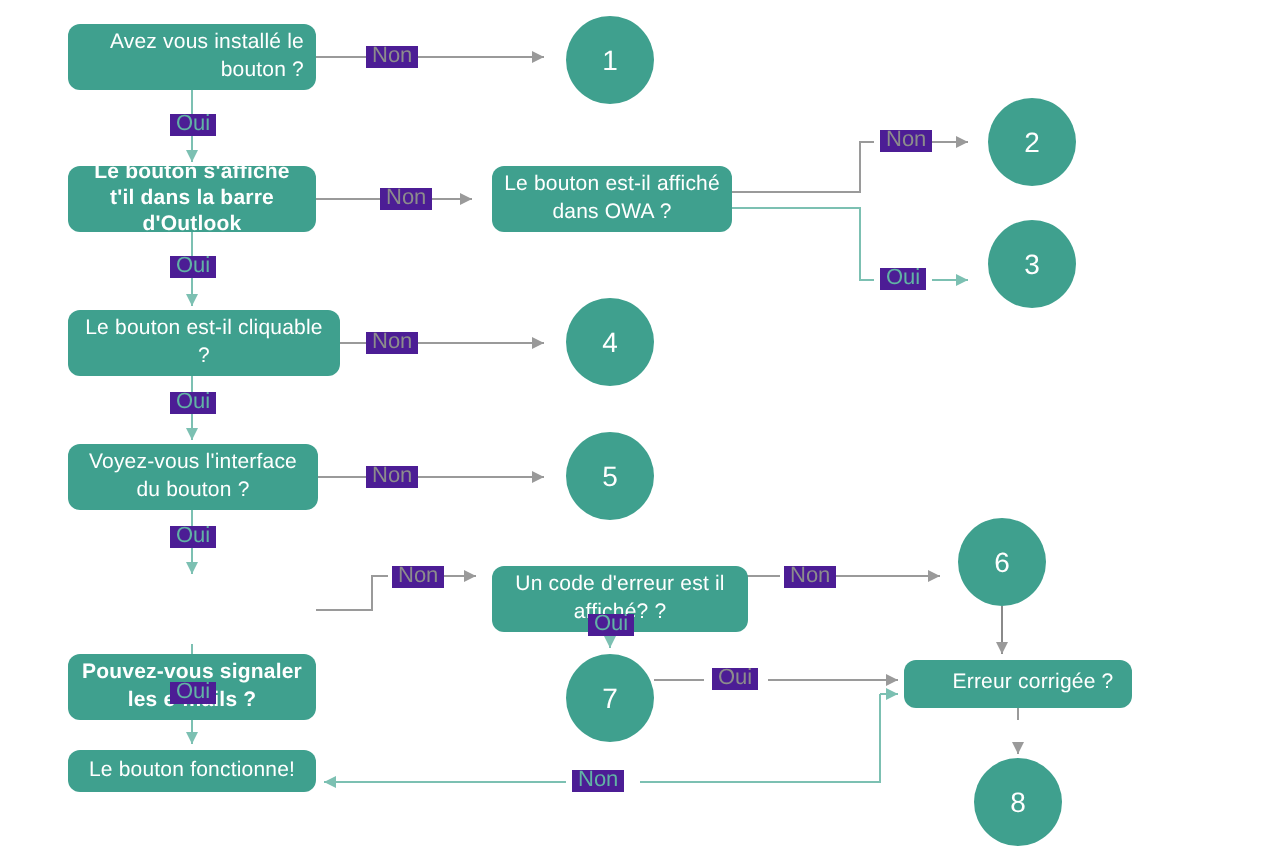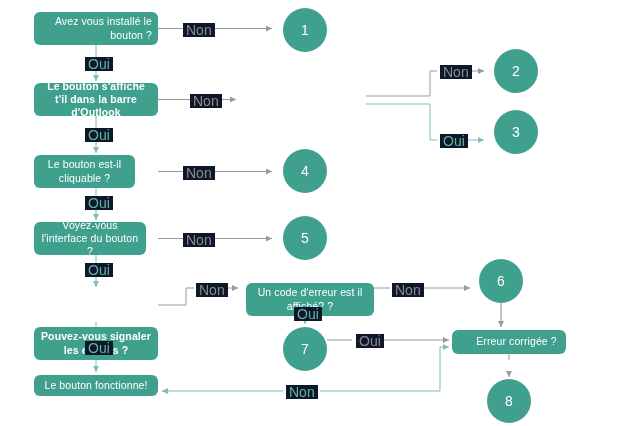--- a/index.html
+++ b/index.html
@@ -48,22 +48,22 @@
     border-radius: 50%;
     color: #ffffff;
     display: flex;
     align-items: center;
     justify-content: center;
     font-size: 14px;
     box-sizing: border-box;
   }
   .edge-label {
     position: absolute;
-    font-size: 14px;
-    background: #0f172a;
+    font-size: 11px;
+    background: #4c1d95;
     padding: 0 3px;
     white-space: nowrap;
     line-height: 1;
   }
   .edge-label.no {
     color: #8c8c8c;
   }
   .edge-label.yes {
     color: #61b3a4;
   }
@@ -165,36 +165,39 @@
   </svg>
 
   <div class="node-box" style="left:34px; top:12px; width:124px; height:33px;text-align:right;">
     <span>Avez vous installé le bouton ?</span>
   </div>
 
   <div class="node-box bold" style="left:34px; top:83px; width:124px; height:33px;justify-content:center;">
     <span>Le bouton s'affiche t'il dans la barre d'Outlook</span>
   </div>
 
-  <div class="node-box" style="left:34px; top:155px; width:101px; height:33px;">
+  <div class="node-box" style="left:34px; top:155px; width:136px; height:33px;">
     <span>Le bouton est-il cliquable ?</span>
   </div>
 
-  <div class="node-box" style="left:34px; top:222px; width:112px; height:33px;">
+  <div class="node-box" style="left:34px; top:222px; width:125px; height:33px;">
     <span>Voyez-vous l'interface du bouton ?</span>
   </div>
 
   <div class="node-box bold" style="left:34px; top:289px; width:124px; height:33px;margin-top:38px;">
     <span>Pouvez-vous signaler les e-mails ?</span>
   </div>
 
   <div class="node-box" style="left:34px; top:375px; width:124px; height:21px;">
     <span>Le bouton fonctionne!</span>
   </div>
 
+  <div class="node-box" style="left:246px; top:83px; width:120px; height:33px;">
+    <span>Le bouton est-il affiché dans OWA ?</span>
+  </div>
 
   <div class="node-box" style="left:246px; top:271px; width:128px; height:33px;margin-top:12px;">
     <span>Un code d'erreur est il affiché? ?</span>
   </div>
 
   <div class="node-box" style="left:452px; top:330px; width:114px; height:24px;padding-left:21px;">
     <span>Erreur corrigée ?</span>
   </div>
 
   <div class="node-circle" style="left:283px; top:8px; width:44px; height:44px;">

